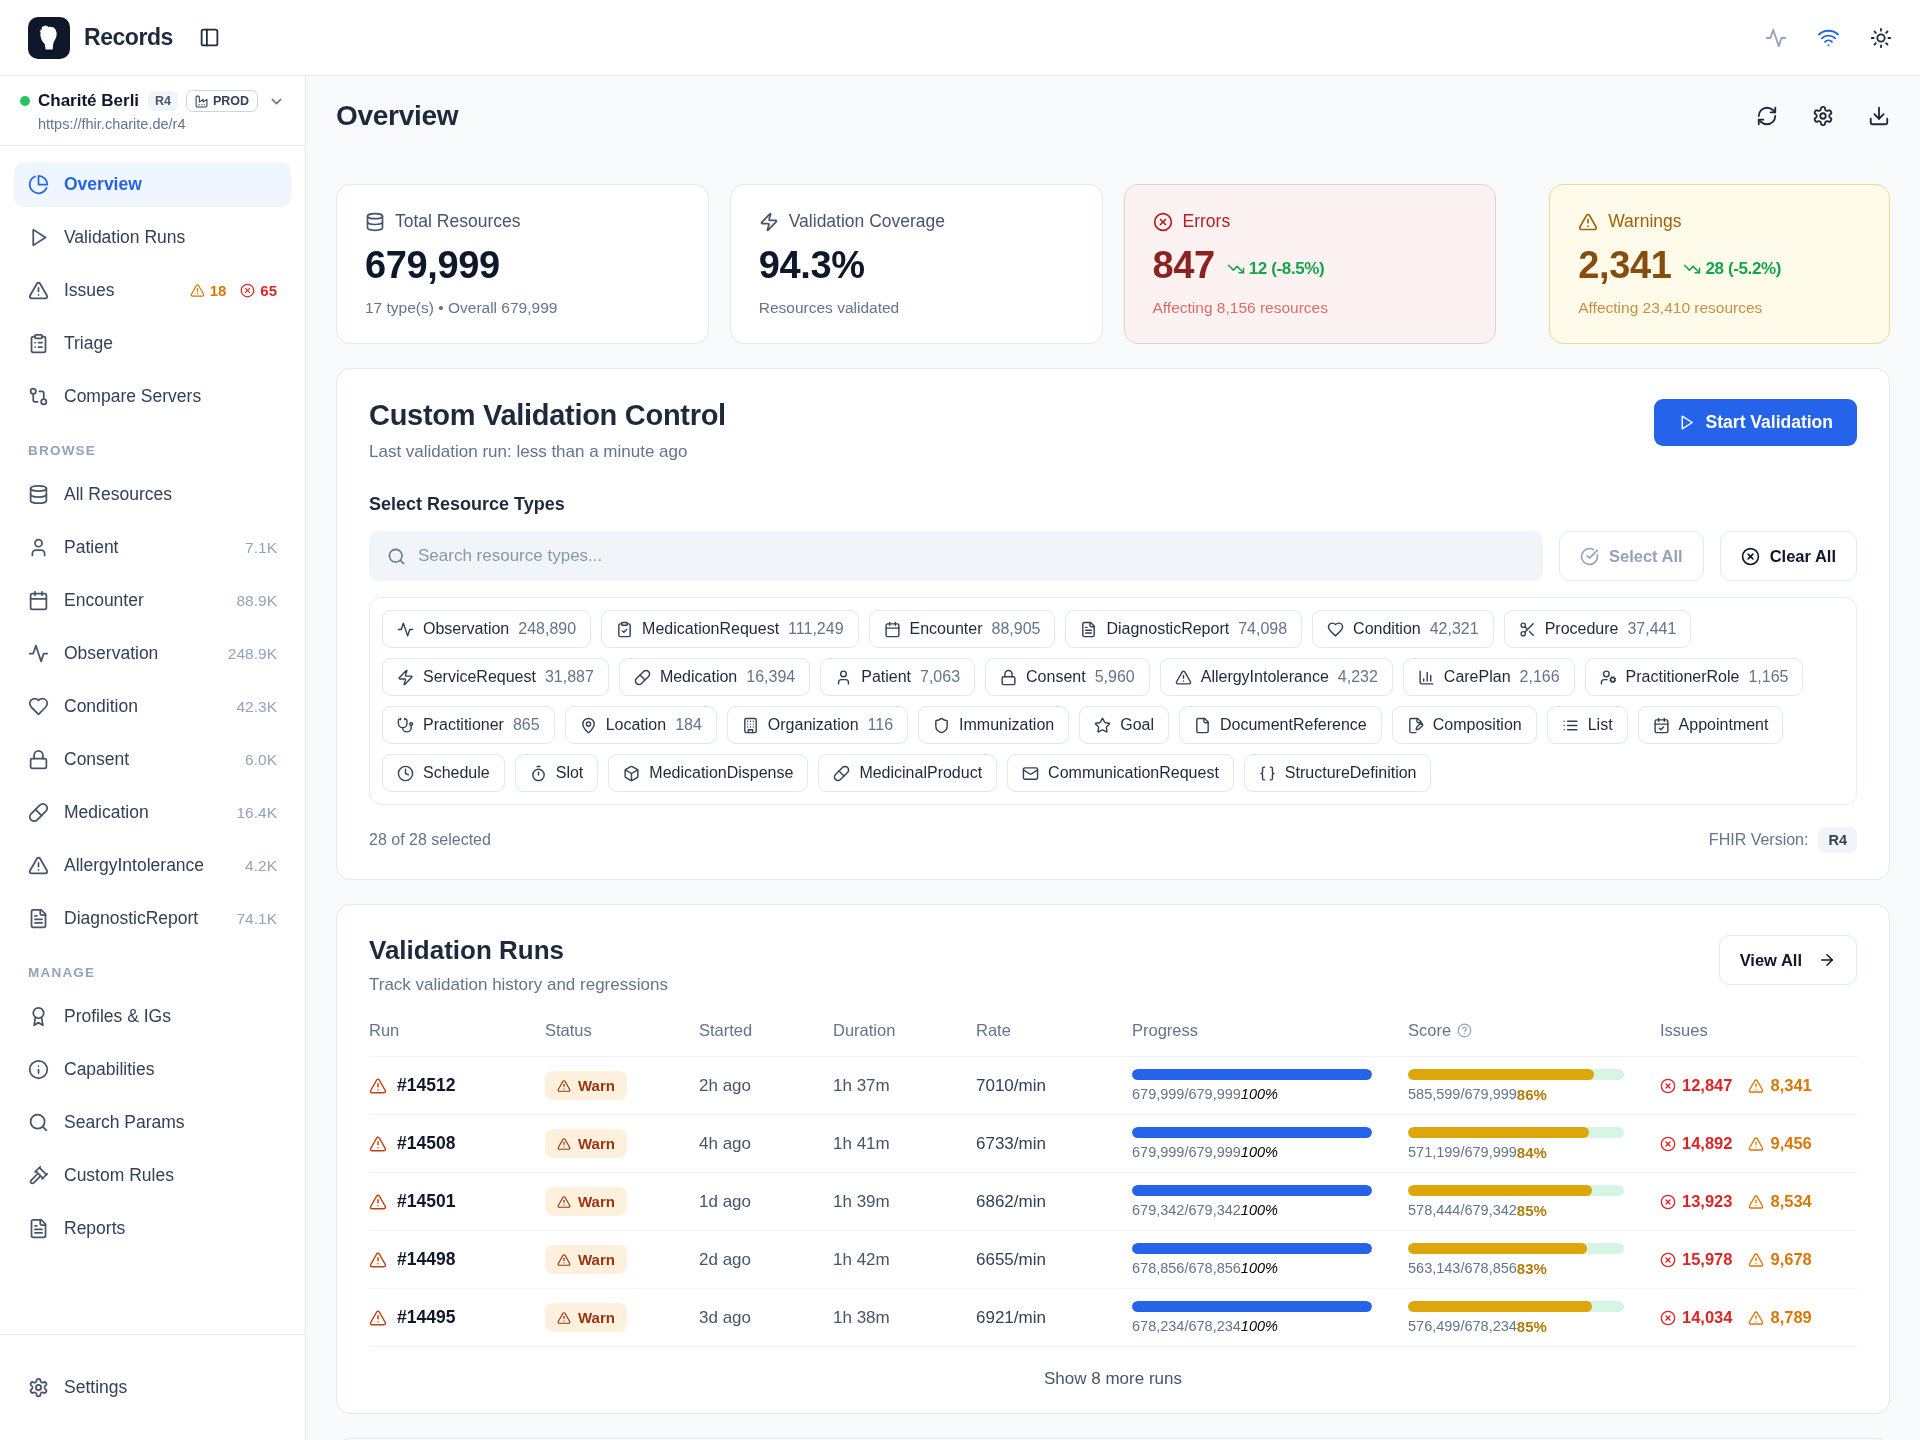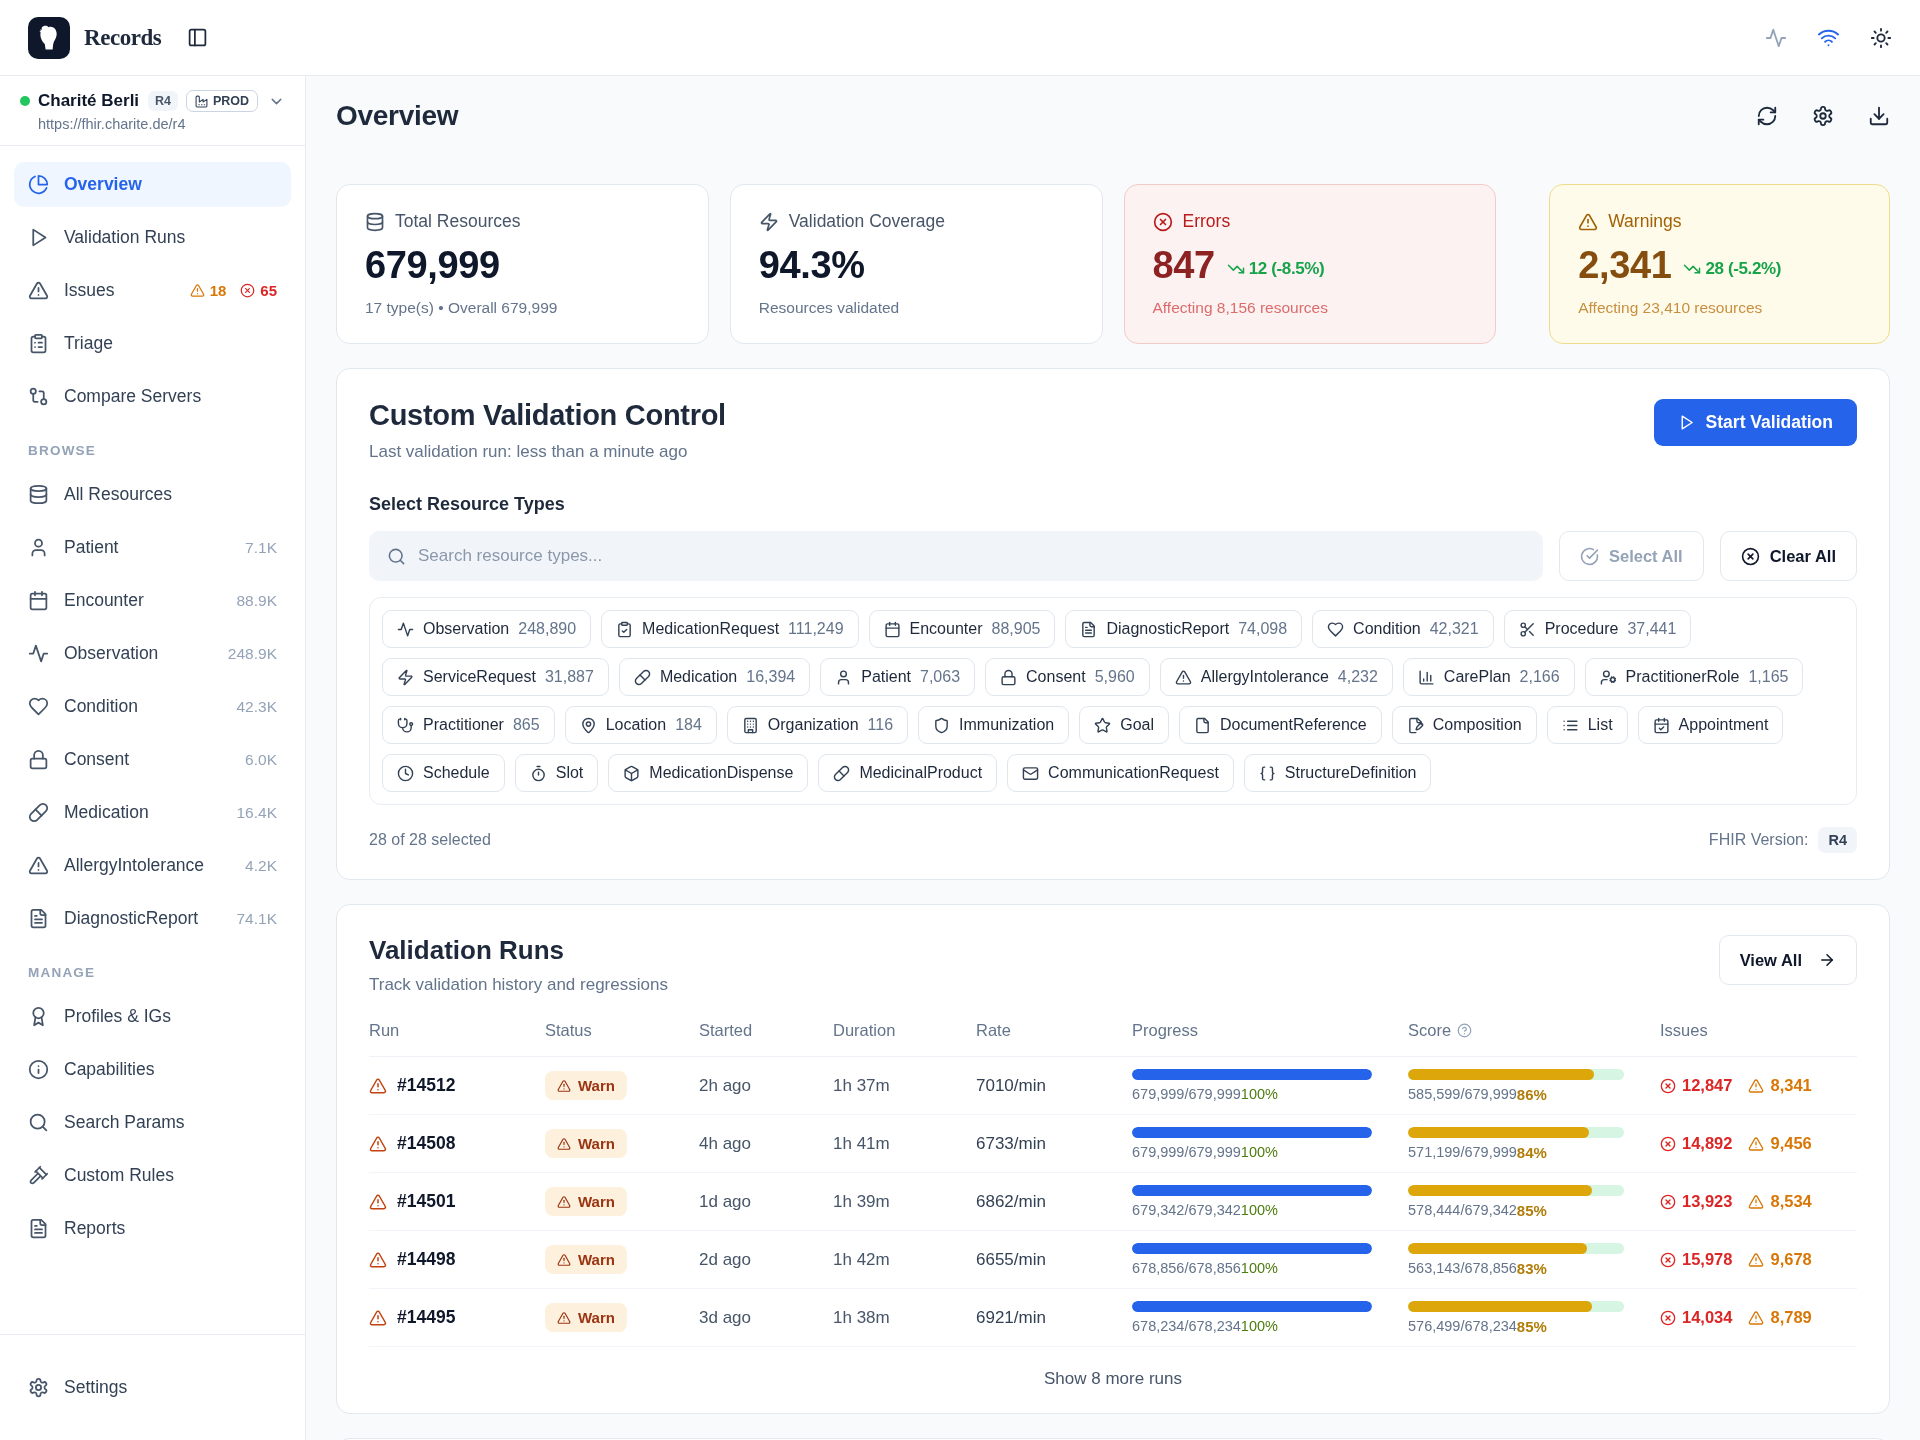--- a/index.html
+++ b/index.html
@@ -3,21 +3,21 @@
 <meta charset="utf-8">
 <style>
   * { box-sizing: border-box; margin: 0; padding: 0; }
   html,body { width:1920px; height:1440px; overflow:hidden; }
   body { font-family:"Liberation Sans", sans-serif; background:#f8fafc; color:#1e293b; }
   svg.ic { stroke:currentColor; fill:none; stroke-width:2; stroke-linecap:round; stroke-linejoin:round; flex:none; }
 
   
   .topbar { height:76px; background:#fff; border-bottom:1px solid #e8ecf1; display:flex; align-items:center; padding:0 28px; }
   .logo-box { width:42px; height:42px; background:#0f172a; border-radius:10px; display:flex; align-items:center; justify-content:center; }
-  .app-name { font-size:23px; font-weight:700; margin-left:14px; letter-spacing:-0.02em;font-family:Liberation Serif, serif; }
+  .app-name { font-size:23px; font-weight:700; margin-left:14px; letter-spacing:-0.02em; }
   .panel-btn { margin-left:26px; color:#1e293b; background:none; border:none; cursor:pointer; display:flex; }
   .topbar-right { margin-left:auto; display:flex; align-items:center; gap:30px; }
   .tb-ic { background:none; border:none; cursor:pointer; display:flex; }
 
   
   .body-row { display:flex; height:1364px; }
   .sidebar { width:306px; background:#fff; border-right:1px solid #e8ecf1; display:flex; flex-direction:column; flex:none; }
 
   
   .server { padding:14px 20px 13px 20px; border-bottom:1px solid #e8ecf1; cursor:pointer; }
@@ -103,21 +103,21 @@
   .c-run .ric { color:#c2410c; }
   .warnbadge { display:inline-flex; align-items:center; gap:7px; background:#fdf0dc; border-radius:8px; padding:6px 12px; font-size:15px; font-weight:700; color:#9a3412; }
   .c-txt { font-size:17px; color:#475569; }
   .c-rate { font-size:17px; color:#334155; }
   .barwrap { padding-right:36px; }
   .bar { height:11px; border-radius:6px; background:#e2e8f0; overflow:hidden; }
   .bar.green-track { background:#d6f5e3; }
   .fill { height:100%; border-radius:6px; background:#2563eb; }
   .fill.amber { background:#dda70b; }
   .bt { display:flex; justify-content:flex-start; font-size:14.5px; color:#64748b; margin-top:6px; }
-  .bt .pct-blue { color:#4d7c0f; }
+  .bt .pct-blue { color:#000000;font-style:italic; }
   .bt .pct-amber { color:#b07d08; font-weight:700; font-size:15px; }
   .c-issues { display:flex; align-items:center; gap:16px; }
   .iss { display:flex; align-items:center; gap:6px; font-size:16.5px; font-weight:600; }
   .iss.e { color:#dc2626; }
   .iss.w { color:#d97706; }
   .show-more { text-align:center; font-size:17px; color:#475569; padding:22px 0 24px 0; cursor:pointer; }
   .bottom-sliver { margin-top:24px; height:26px; border-radius:14px 14px 0 0; border-bottom:none; }
 </style>
 </head>
 <body>

